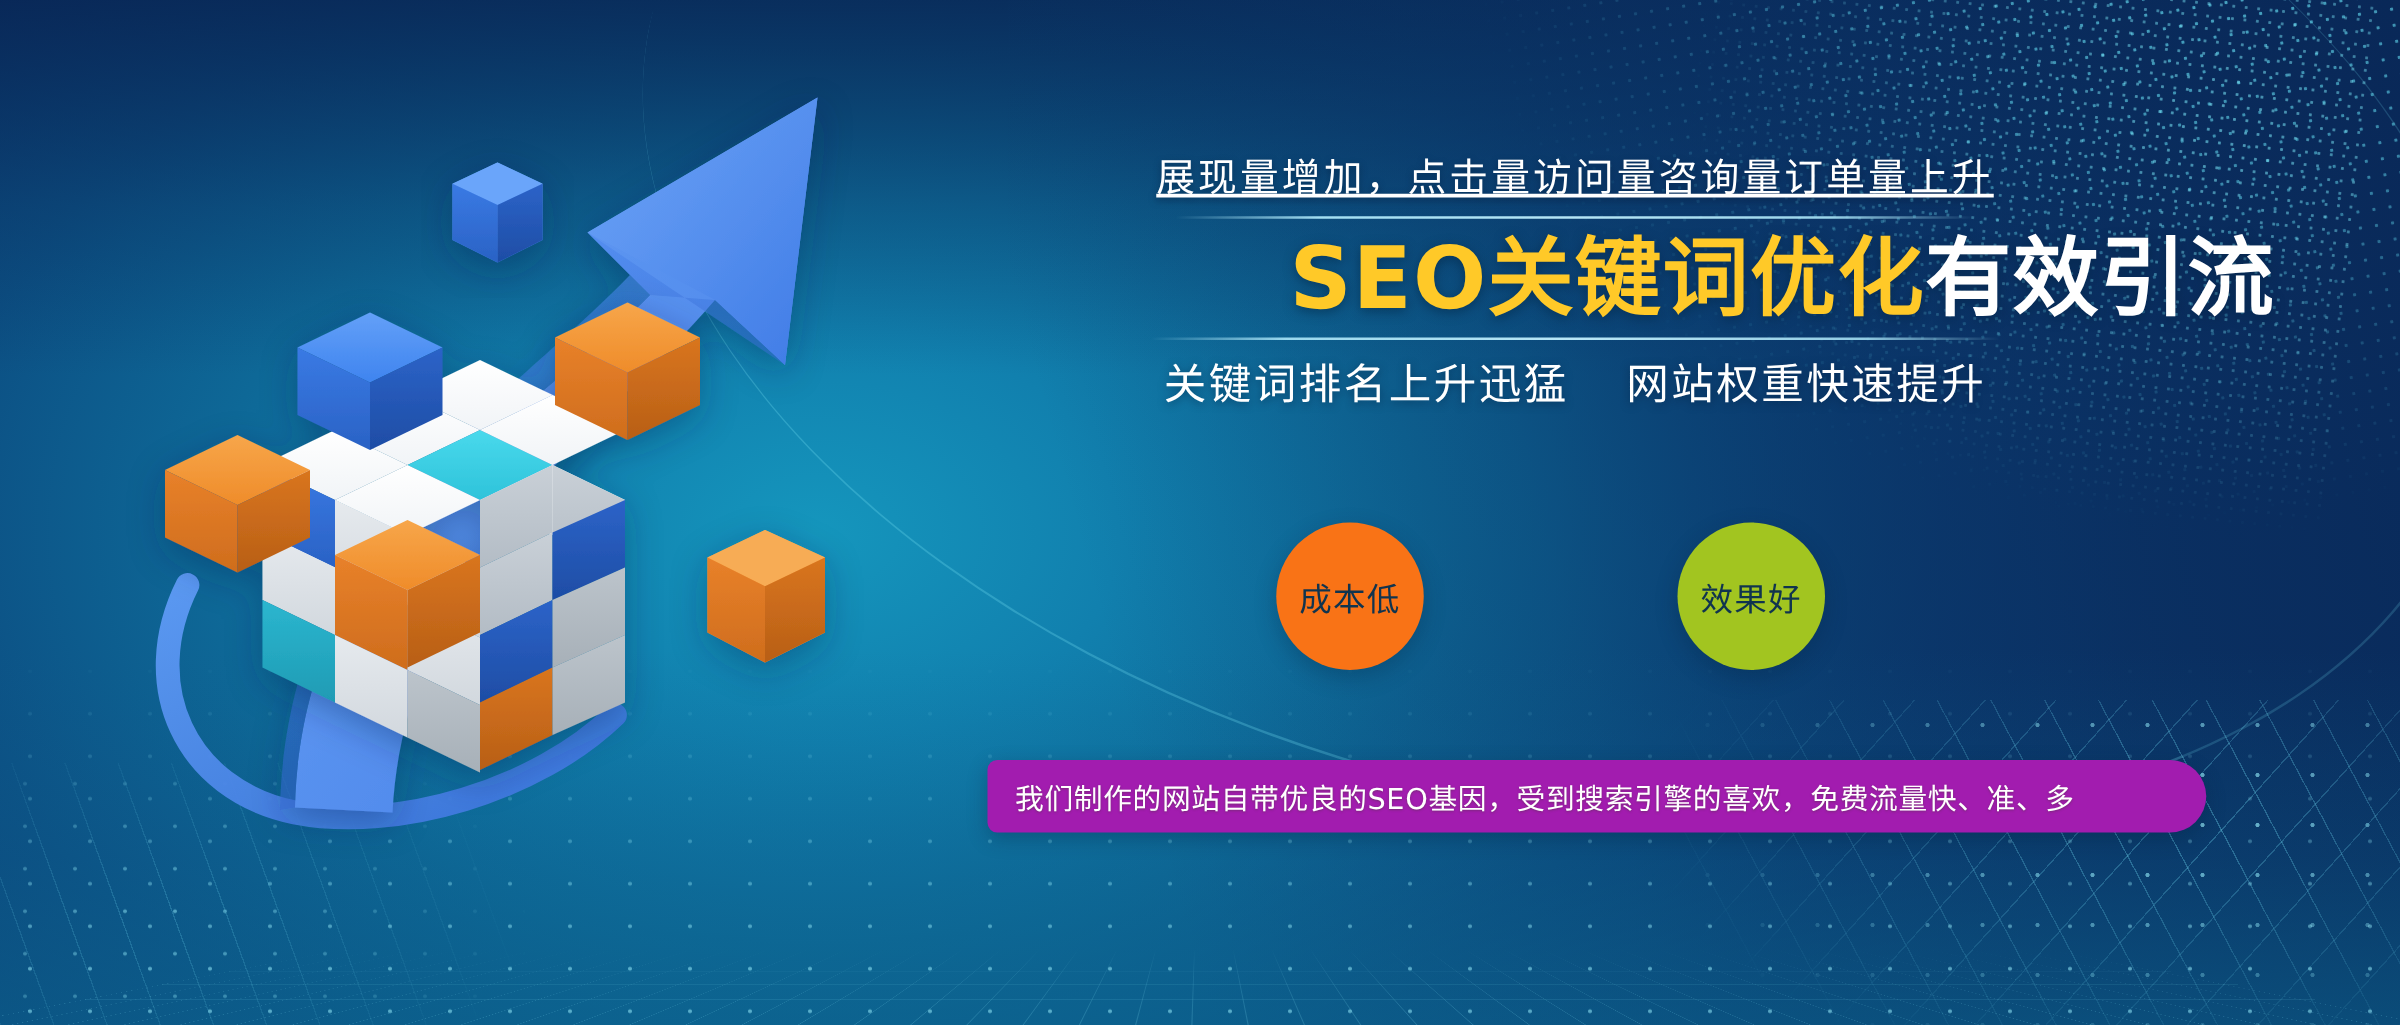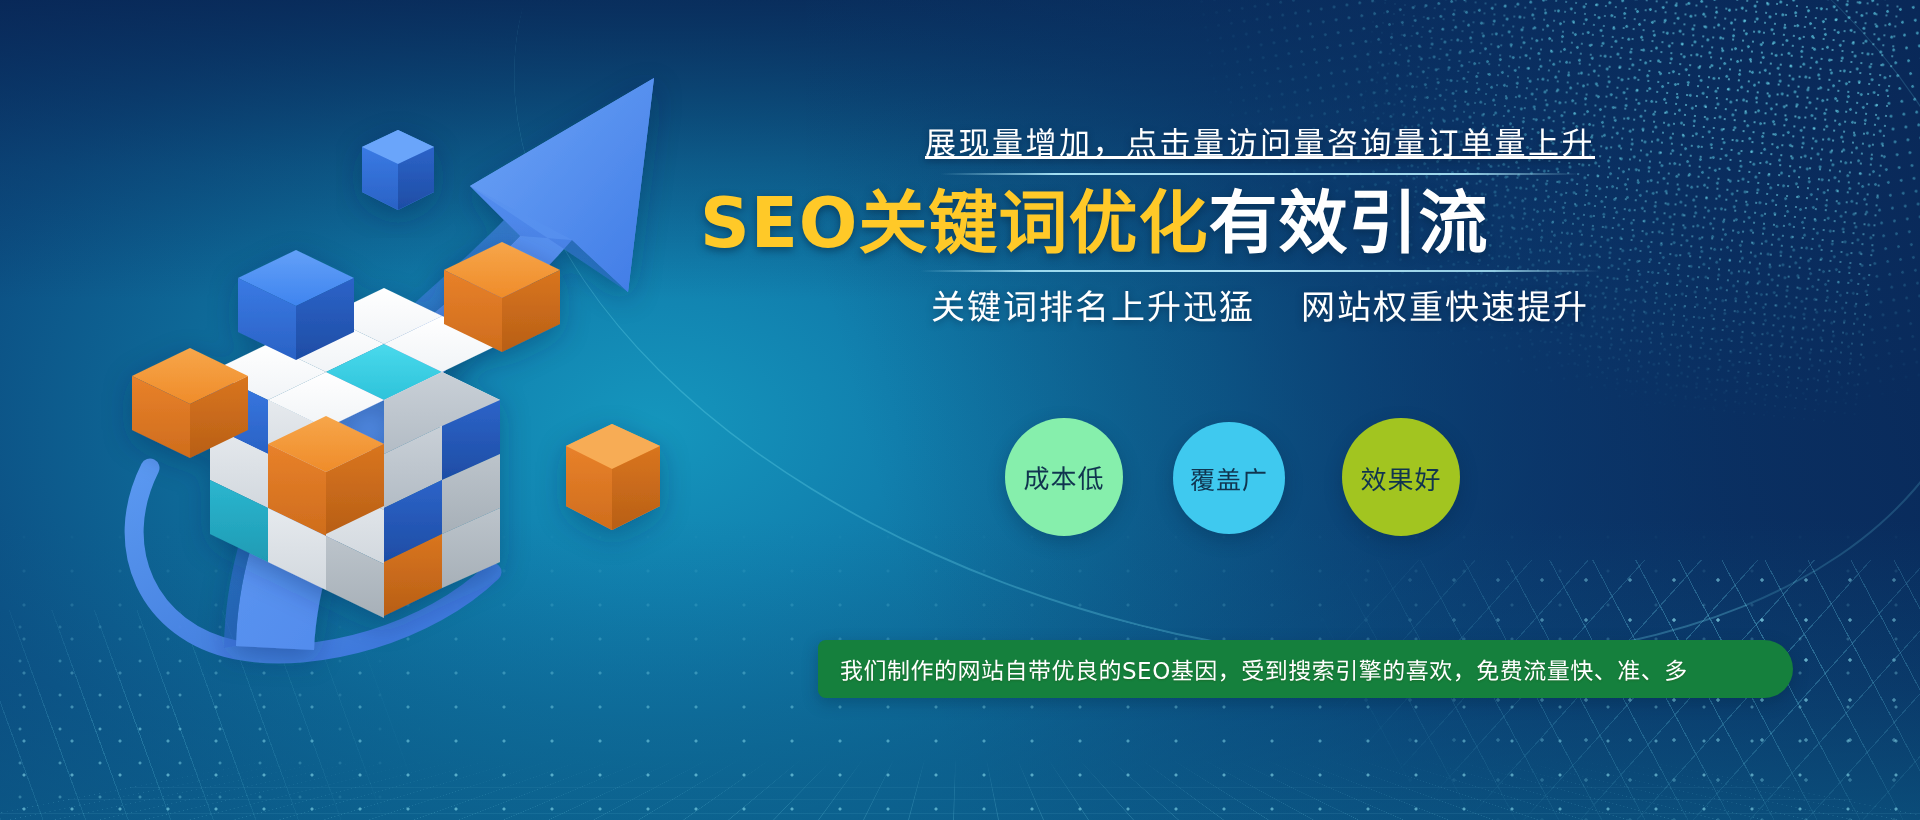--- a/index.html
+++ b/index.html
@@ -108,21 +108,21 @@
     text-align:center;white-space:nowrap;
     text-shadow:0 2px 6px rgba(3,30,60,.55);
     font-family:"DejaVu Sans","Liberation Sans",sans-serif;
     text-decoration:underline;
   }
   .rule{
     margin:14px auto 0;width:640px;height:2px;
     background:linear-gradient(90deg, rgba(160,226,246,0) 0%, rgba(170,230,248,.95) 18%, rgba(190,238,252,.95) 50%, rgba(170,230,248,.9) 82%, rgba(160,226,246,0) 100%);
   }
   .headline{
-    margin-top:8px;text-align:left;white-space:nowrap;
+    margin-top:8px;text-align:right;white-space:nowrap;
     font-size:69px;font-weight:bold;line-height:1.18;letter-spacing:1px;
     font-family:"DejaVu Sans","Liberation Sans",sans-serif;
   }
   .headline .hl-a{color:#ffc928;text-shadow:0 3px 9px rgba(4,36,66,.55);}
   .headline .hl-b{color:#ffffff;text-shadow:0 3px 9px rgba(4,36,66,.55);}
   .rule2{
     margin:6px auto 0;width:680px;height:2px;
     background:linear-gradient(90deg, rgba(160,226,246,0) 0%, rgba(170,230,248,.9) 16%, rgba(195,240,253,.95) 50%, rgba(170,230,248,.85) 84%, rgba(160,226,246,0) 100%);
   }
   .subline{
@@ -135,31 +135,30 @@
 
   
   .circles{position:absolute;left:1005px;top:418px;width:520px;height:180px;}
   .circle{
     position:absolute;top:0;width:118px;height:118px;border-radius:50%;
     display:flex;align-items:center;justify-content:center;
     font-size:26px;letter-spacing:1px;color:#10344f;
     font-family:"DejaVu Sans","Liberation Sans",sans-serif;
     box-shadow:0 6px 18px rgba(4,32,60,.28);
   }
-  .c1{left:0;   background:#86efac;font-family:Liberation Mono, monospace;}
+  .c1{left:16px;   background:#f97316;}
   .c2{left:168px;background:#3fc9ef; top:4px; width:112px;height:112px;font-size:25px;}
   .c3{left:337px;background:#a2c520;}
 
   
   .greenbar{
-    position:absolute;left:790px;top:640px;width:975px;height:58px;
-    background:#15803d;border-radius:8px 30px 30px 8px;
+    position:absolute;left:790px;top:608px;width:975px;height:58px;
+    background:#a21caf;border-radius:8px 30px 30px 8px;
     display:flex;align-items:center;
     box-shadow:0 5px 16px rgba(4,32,60,.30);
-    margin-left:28px;
   }
   .greenbar .txt{
     color:#ffffff;font-size:23px;letter-spacing:.5px;white-space:nowrap;
     padding-left:22px;
     font-family:"DejaVu Sans","Liberation Sans",sans-serif;
     text-shadow:0 1px 2px rgba(40,70,10,.35);
   }
 </style>
 </head>
 <body>
@@ -356,23 +355,20 @@
     <div class="rule2"></div>
     <div class="subline">
       <span>关键词排名上升迅猛</span><span class="gap"></span><span>网站权重快速提升</span>
     </div>
   </div>
 
   <div class="circles">
     <div class="circle c1">
       <span>成本低</span>
     </div>
-    <div class="circle c2">
-      <span>覆盖广</span>
-    </div>
     <div class="circle c3">
       <span>效果好</span>
     </div>
   </div>
 
   <div class="greenbar">
     <div class="txt">我们制作的网站自带优良的SEO基因，受到搜索引擎的喜欢，免费流量快、准、多</div>
   </div>
 
 </div>

